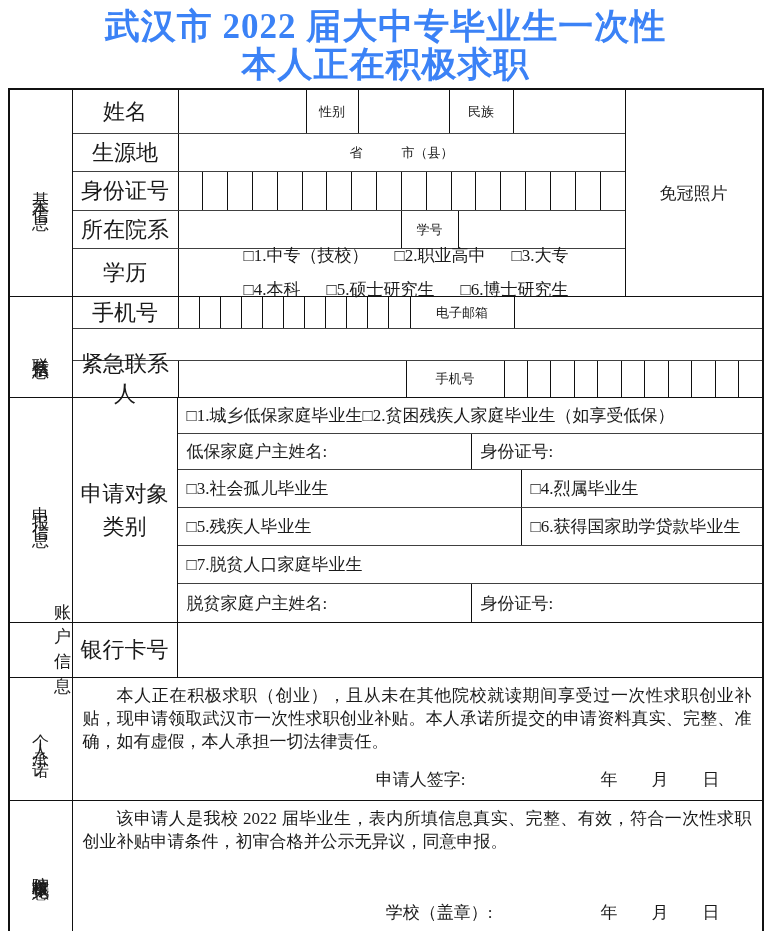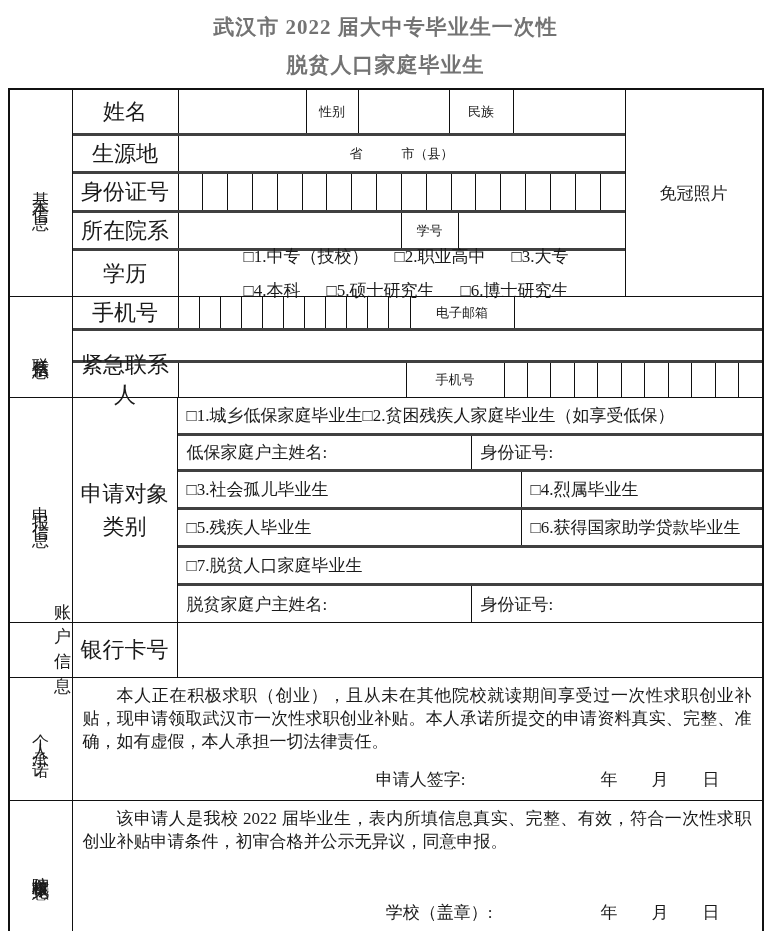--- a/index.html
+++ b/index.html
@@ -5,40 +5,40 @@
   * { margin:0; padding:0; box-sizing:border-box; }
   html,body { background:#ffffff; }
   body {
     width:771px; height:931px;
     font-family:"Liberation Serif","DejaVu Serif",serif;
     color:#1a1a1a; overflow:hidden;
   }
   .page { width:771px; height:931px; padding-top:8px; }
 
   
-  .title { text-align:center; font-weight:bold; font-size:21px; line-height:38px; letter-spacing:1px; color:#737373; }
+  .title { text-align:center; font-weight:bold; font-size:35px; line-height:38px; letter-spacing:1px; color:#3b82f6; }
 
   
   .form { width:756px; margin:4px auto 0 auto; border:2px solid #111; display:flex; flex-direction:column; }
   .sec { display:flex; align-items:stretch; }
   .sec + .sec { border-top:1px solid #111; }
   .sec > * + * { border-left:1px solid #111; }
 
   .slabel {
     width:62px; flex:0 0 62px;
     display:flex; align-items:center; justify-content:center;
     font-size:17px; text-align:center;
     writing-mode:vertical-rl; text-orientation:upright;
   }
   .slabel-h { width:62px; flex:0 0 62px; display:flex; align-items:center; justify-content:center; font-size:17px;padding-left:44px; }
   .wrap2 { width:2.2em; text-align:center; line-height:1.45; }
 
   .sbody { flex:1 1 auto; display:flex; flex-direction:column; min-width:0; }
   .row { display:flex; align-items:stretch; }
-  .row + .row { border-top:3px solid #404040; }
+  .row + .row { border-top:1px solid #404040; }
   .row > * + * { border-left:1px solid #111; }
 
   .cell { display:flex; align-items:center; min-width:0; }
   .lab { justify-content:center; text-align:center; font-size:13px; }
   .flab { width:105px; flex:0 0 105px; justify-content:center; text-align:center; font-size:22px; }
   .grow { flex:1 1 auto; }
   .txt { font-size:17px; padding-left:9px; }
 
   .boxes { display:flex; align-items:stretch; }
   .boxes > div { flex:1 1 0; border-left:1px solid #111; }
@@ -54,21 +54,21 @@
   .signrow { display:flex; justify-content:flex-end; align-items:flex-end; font-size:17px; padding-right:32px; }
   .signrow .gapA { width:135px; }
 </style>
 </head>
 <body>
 
 <div class="page">
 
   <div class="title">
     <div>武汉市 2022 届大中专毕业生一次性</div>
-    <div>脱贫人口家庭毕业生</div>
+    <div>本人正在积极求职</div>
   </div>
 
   <div class="form">
 
     <div class="sec" style="height:206px">
       <div class="slabel" style="letter-spacing:.45em">基本信息</div>
       <div class="sbody">
         <div class="row" style="height:43px">
           <div class="cell flab">姓名</div>
           <div class="cell" style="width:128px;flex:0 0 128px"></div>

